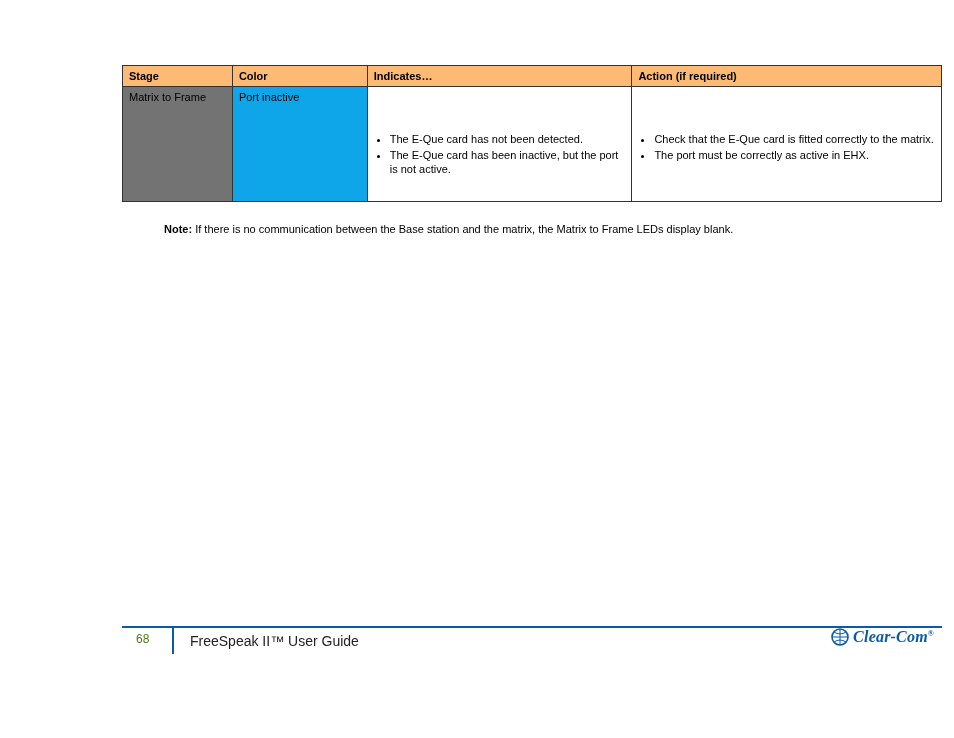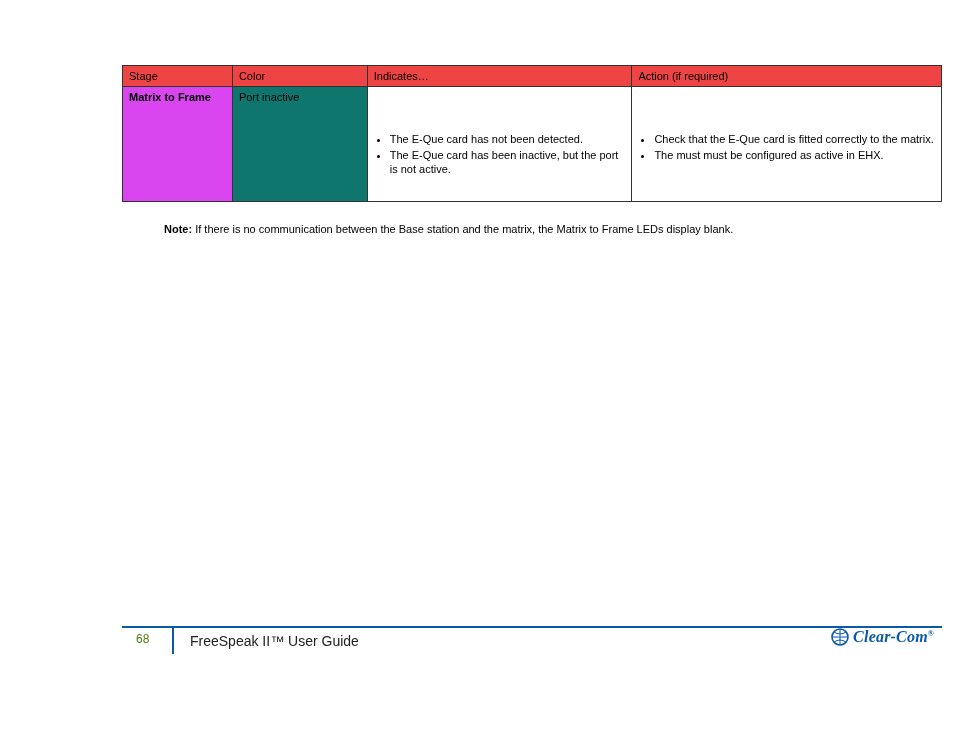--- a/index.html
+++ b/index.html
@@ -18,31 +18,31 @@
     border: 1px solid #333;
     font-size: 11px;
   }
   .table th, .table td {
     border: 1px solid #333;
     text-align: left;
     vertical-align: top;
     padding: 4px 6px;
   }
   .hdr-row th {
-    background: #ef4444;
+    background: #fdba74;
     height: 20px;
-    font-weight: normal;
+    font-weight: bold;
   }
   .col-a { width: 110px; }
   .col-b { width: 135px; }
   .col-c { width: 265px; }
   .col-d { width: 310px; }
   .row2 td { height: 115px; }
-  .td-grey-dark { background: #d946ef; font-weight: bold; }
-  .td-grey-light { background: #0f766e; }
+  .td-grey-dark { background: #737373; font-weight: normal; }
+  .td-grey-light { background: #0ea5e9; }
   .bullets { list-style: disc; padding-left: 16px; margin-top: 42px; }
   .bullets li { margin: 2px 0; line-height: 1.25; }
   .note {
     position: absolute;
     left: 122px;
     top: 222px;
     width: 820px;
     font-size: 11px;
     line-height: 1.35;
   }
@@ -127,21 +127,21 @@
         <td class="td-grey-light">Port inactive</td>
         <td>
           <ul class="bullets">
             <li>The E-Que card has not been detected.</li>
             <li>The E-Que card has been inactive, but the port is not active.</li>
           </ul>
         </td>
         <td>
           <ul class="bullets">
             <li>Check that the E-Que card is fitted correctly to the matrix.</li>
-            <li>The must must be configured as active in EHX.</li>
+            <li>The port must be correctly as active in EHX.</li>
           </ul>
         </td>
       </tr>
     </tbody>
   </table>
 
   <div class="note">
     <span class="note-label">Note:</span>
     <span class="note-body"> If there is no communication between the Base station and the matrix, the Matrix to Frame LEDs display blank.</span>
   </div>

